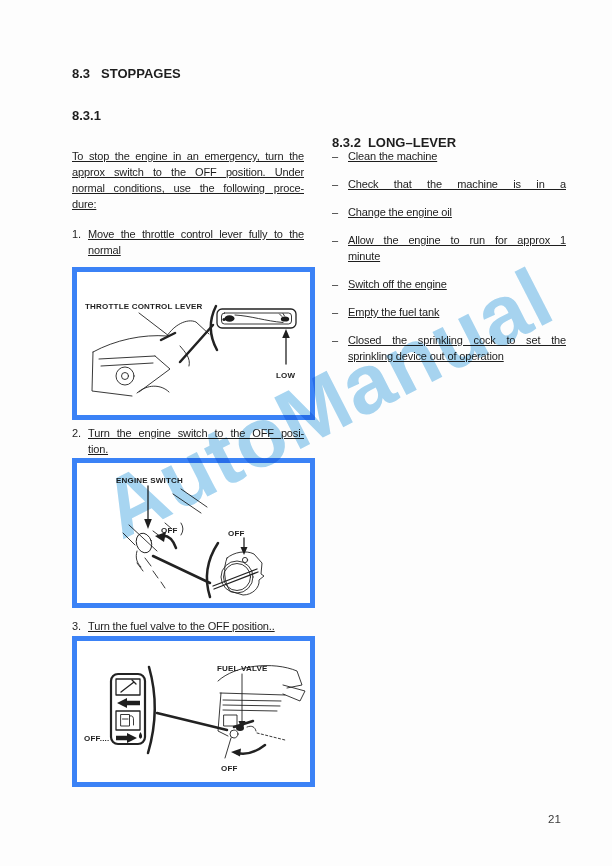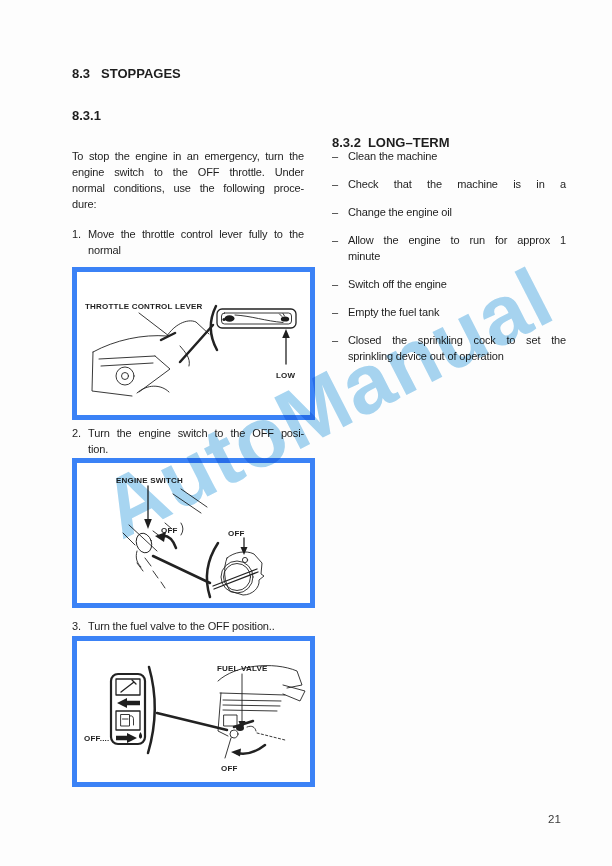--- a/index.html
+++ b/index.html
@@ -2,21 +2,21 @@
 <html><head>
 <meta charset="utf-8">
 <style>
   html,body{margin:0;padding:0;background:#e8e8e8;}
   .page{position:relative;width:612px;height:866px;background:#fdfdfd;overflow:hidden;
         font-family:"Liberation Sans",sans-serif;color:#1e1e1e;isolation:isolate;}
   .hdg{position:absolute;display:flex;font-weight:bold;font-size:13px;line-height:16px;white-space:nowrap;}
   .hdg .num{margin-right:11px;}
   .hdg.sub .num{margin-right:7px;}
   .para{position:absolute;left:72px;width:232px;font-size:11px;line-height:16px;letter-spacing:-0.15px;}
-  .ln{height:16px;}
+  .ln{height:16px;text-decoration:underline;}
   .jline{text-align:justify;text-align-last:justify;}
   .step{position:absolute;left:72px;width:232px;display:flex;font-size:11px;line-height:16px;letter-spacing:-0.15px;}
   .marker{width:16px;flex:none;}
   .stext{flex:1;min-width:0;}
   .rlist{position:absolute;left:332px;top:148px;width:234px;font-size:11px;line-height:16px;letter-spacing:-0.15px;}
   .ritem{display:flex;margin-bottom:12px;}
   .dash{width:16px;flex:none;}
   .rtext{flex:1;min-width:0;}
   .figbox{position:absolute;left:72px;width:233px;border:5px solid #3b82f6;background:#fff;}
   .figbox svg{display:block;width:100%;height:100%;}
@@ -41,26 +41,26 @@
 
   <div class="hdg" style="left:72px;top:66px;">
     <span class="num">8.3</span>
     <span>STOPPAGES</span>
   </div>
   <div class="hdg sub" style="left:72px;top:108px;">
     <span class="num">8.3.1</span>
   </div>
   <div class="hdg sub" style="left:332px;top:108px;margin-top:27px;">
     <span class="num">8.3.2</span>
-    <span>LONG–TERM</span>
+    <span>LONG–LEVER</span>
   </div>
 
   <div class="para" style="top:148px;">
     <div class="ln jline">To stop the engine in an emergency, turn the</div>
-    <div class="ln jline">engine switch to the OFF throttle. Under</div>
+    <div class="ln jline">approx switch to the OFF position. Under</div>
     <div class="ln jline">normal conditions, use the following proce-</div>
     <div class="ln">dure:</div>
   </div>
 
   <div class="step" style="top:226px;">
     <span class="marker">1.</span>
     <div class="stext">
       <div class="ln jline">Move the throttle control lever fully to the</div>
       <div class="ln">normal</div>
     </div>

